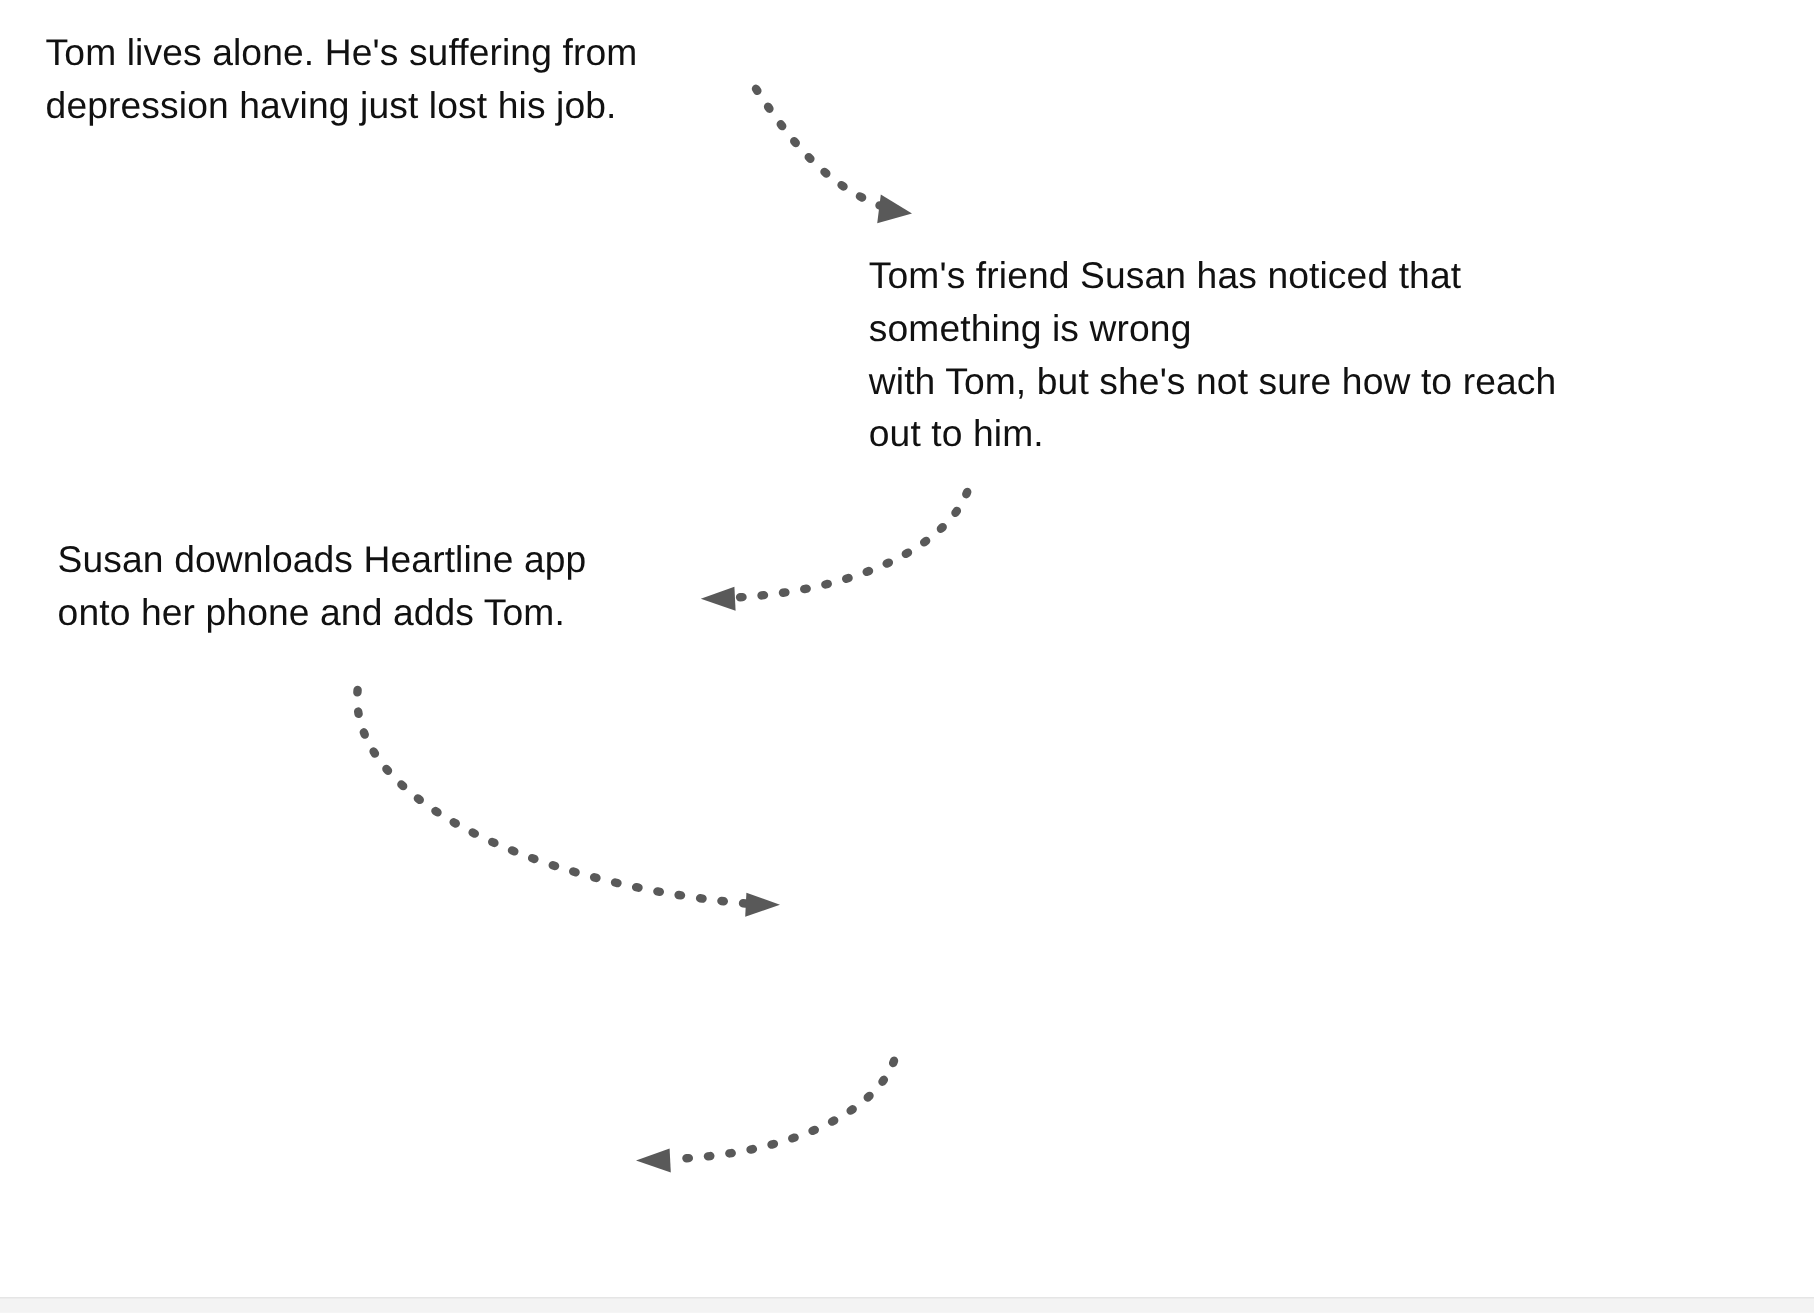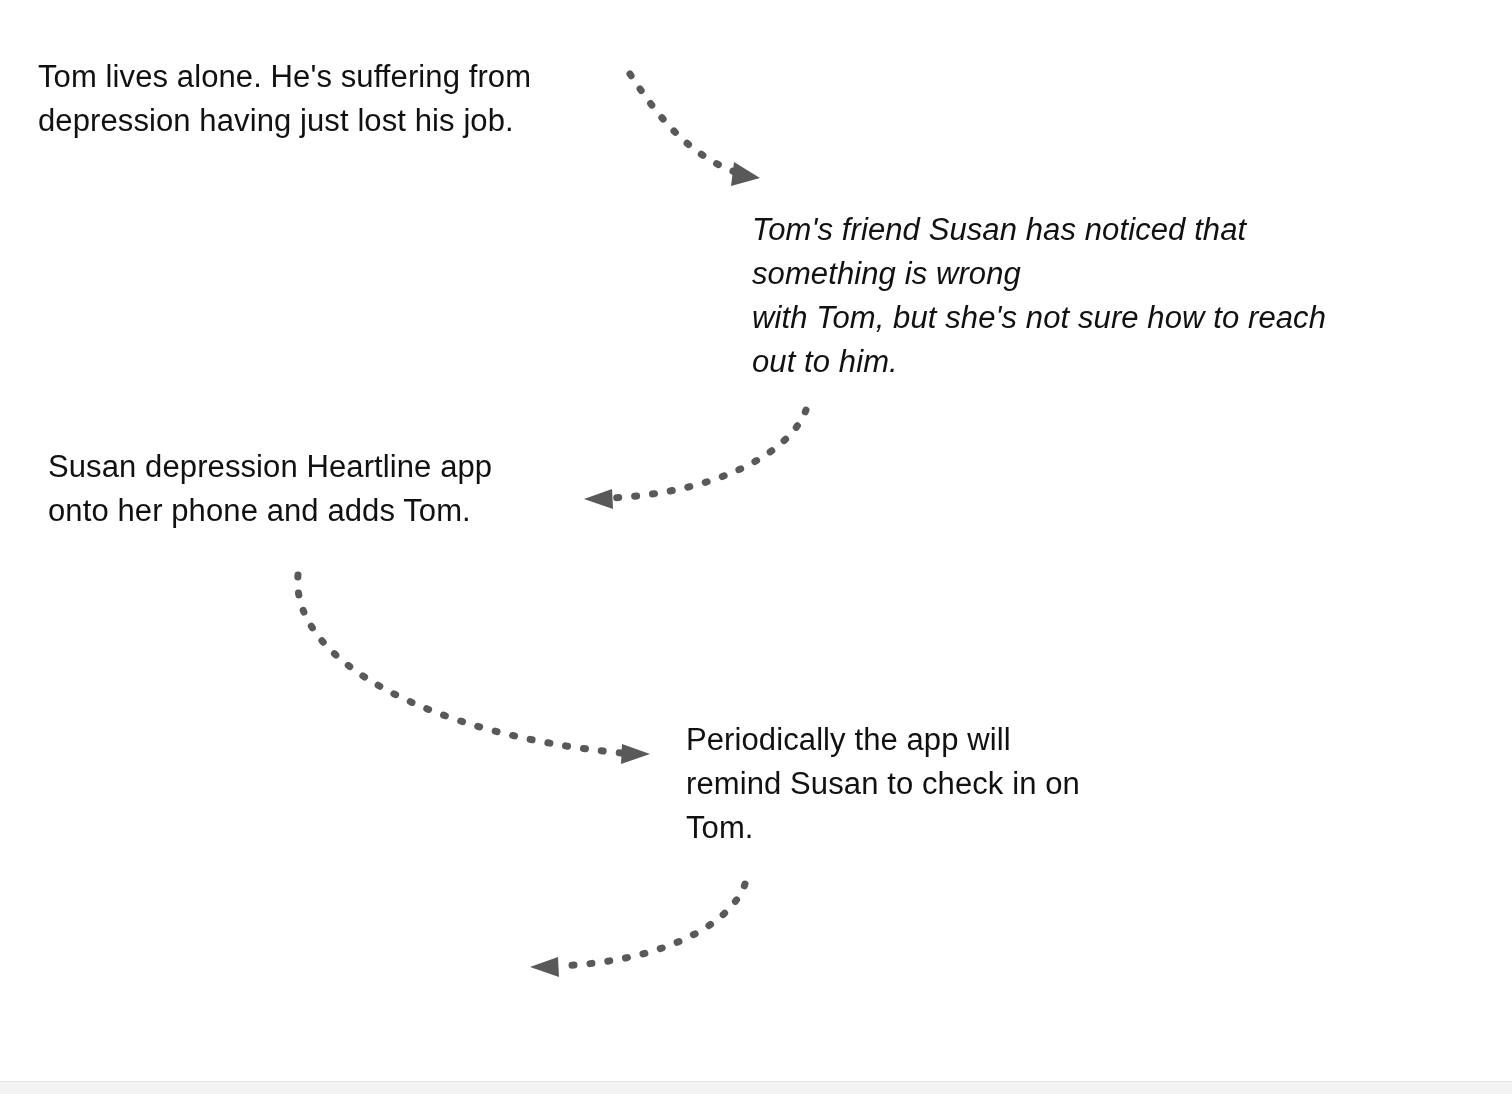--- a/index.html
+++ b/index.html
@@ -30,22 +30,22 @@
     pointer-events: none;
   }
   .step {
     position: absolute;
     font-size: 31px;
     line-height: 44px;
     color: #111111;
     white-space: pre-line;
     letter-spacing: 0.1px;
   }
-  #step-0 { left: 38px;  top: 22px;  width: 620px; margin-top: 33px; }
-  #step-1 { left: 752px; top: 208px; width: 700px; font-style: italic; }
+  #step-0 { left: 38px;  top: 22px;  width: 620px; }
+  #step-1 { left: 724px; top: 208px; width: 700px; }
   #step-2 { left: 48px;  top: 445px; width: 560px; }
   #step-3 { left: 686px; top: 718px; width: 480px; }
   #step-4 { left: 80px;  top: 940px; width: 520px; }
 
   .bottom-rule {
     position: absolute;
     left: 0;
     right: 0;
     bottom: 0;
     height: 12px;
@@ -82,22 +82,19 @@
   </svg>
 
   <div class="step" id="step-0">Tom lives alone. He's suffering from
 depression having just lost his job.</div>
 
   <div class="step" id="step-1">Tom's friend Susan has noticed that
 something is wrong
 with Tom, but she's not sure how to reach
 out to him.</div>
 
-  <div class="step" id="step-2">Susan depression Heartline app
+  <div class="step" id="step-2">Susan downloads Heartline app
 onto her phone and adds Tom.</div>
 
-  <div class="step" id="step-3">Periodically the app will
-remind Susan to check in on
-Tom.</div>
 
 
   <div class="bottom-rule"></div>
 </div>
 
 </body></html>

